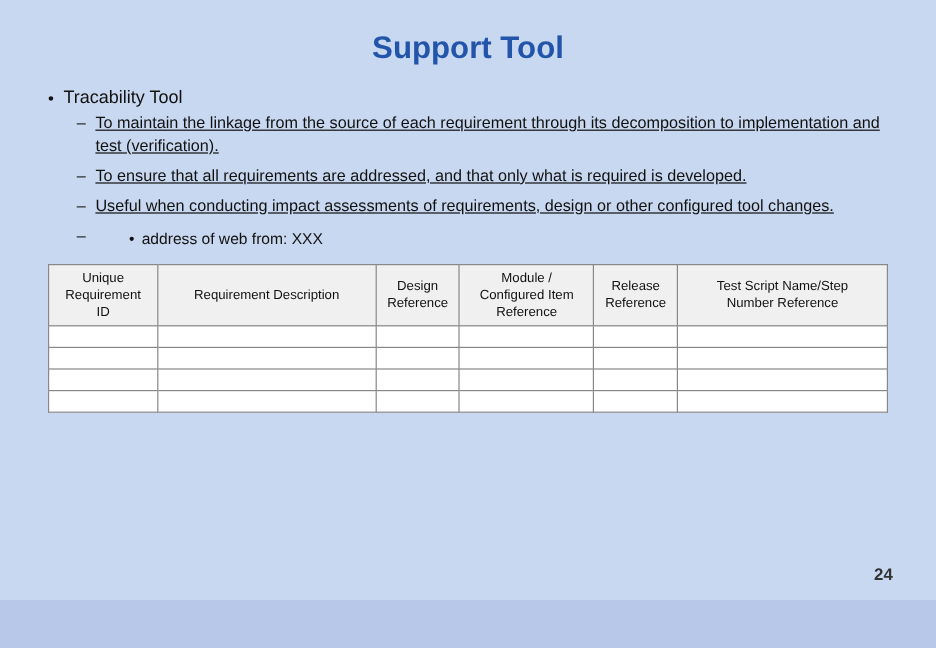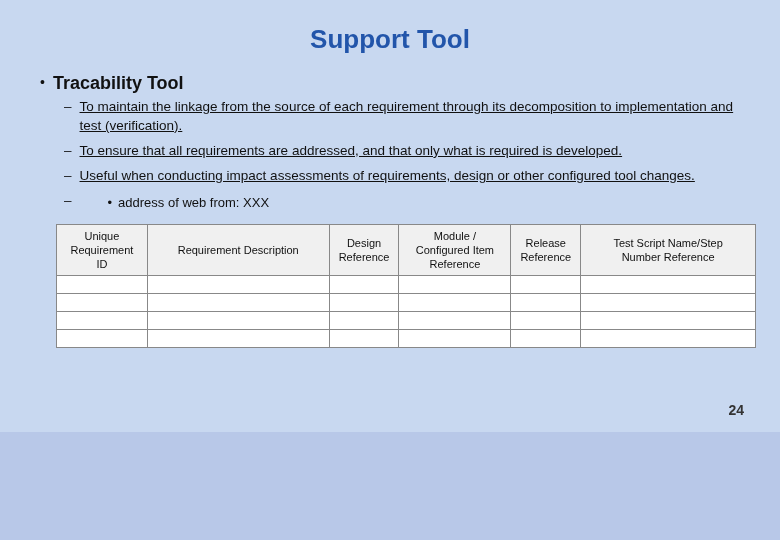--- a/index.html
+++ b/index.html
@@ -8,21 +8,21 @@
       width: 780px;
       height: 540px;
       background-color: #b8c8e8;
       font-family: Arial, Helvetica, sans-serif;
       position: relative;
       overflow: hidden;
     }
 
     .slide {
       width: 780px;
-      height: 432px;
+      height: 500px;
       background-color: #c8d8f0;
       position: relative;
       padding: 20px 40px 20px 40px;
     }
 
     .title {
       text-align: center;
       font-size: 26px;
       font-weight: bold;
       color: #2255aa;
@@ -42,22 +42,22 @@
     }
 
     .bullet-dot {
       margin-right: 8px;
       font-size: 14px;
       flex-shrink: 0;
       margin-top: 1px;
     }
 
     .bullet-label {
-      font-weight: bold;
-      font-size: 18px;
+      font-weight: normal;
+      font-size: 15px;
     }
 
     .sub-bullets {
       margin-left: 24px;
       margin-top: 4px;
     }
 
     .sub-bullet {
       display: flex;
       align-items: flex-start;
@@ -90,21 +90,21 @@
     }
 
     .nested-dot {
       margin-right: 6px;
       flex-shrink: 0;
     }
 
     
     .table-container {
       margin-top: 10px;
-      margin-left: 16px;
+      margin-left: 0px;
       width: 100%;
     }
 
     table {
       border-collapse: collapse;
       width: 100%;
       font-size: 11px;
       background-color: white;
     }
 

